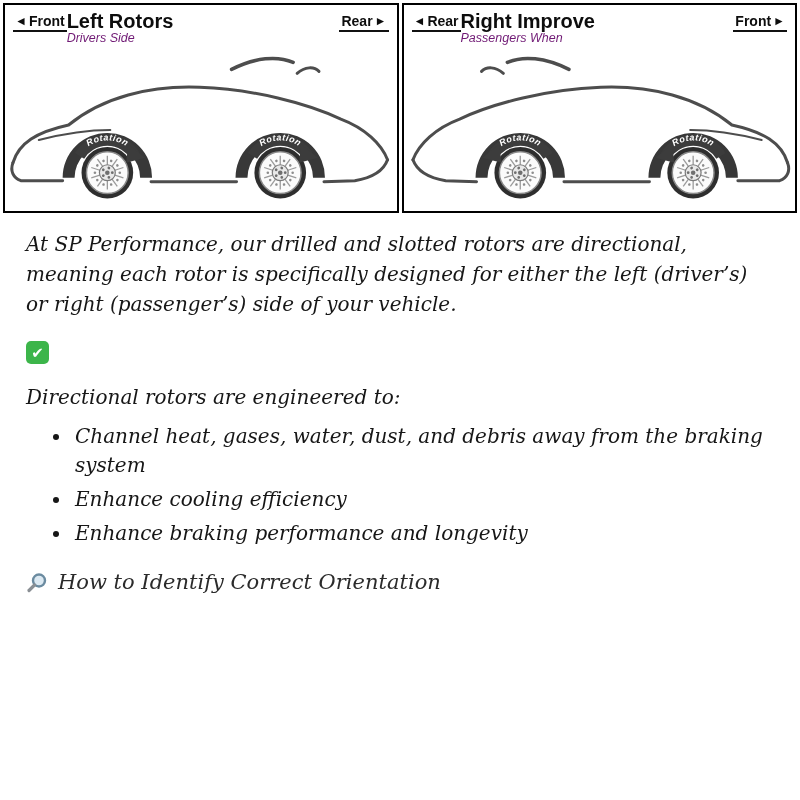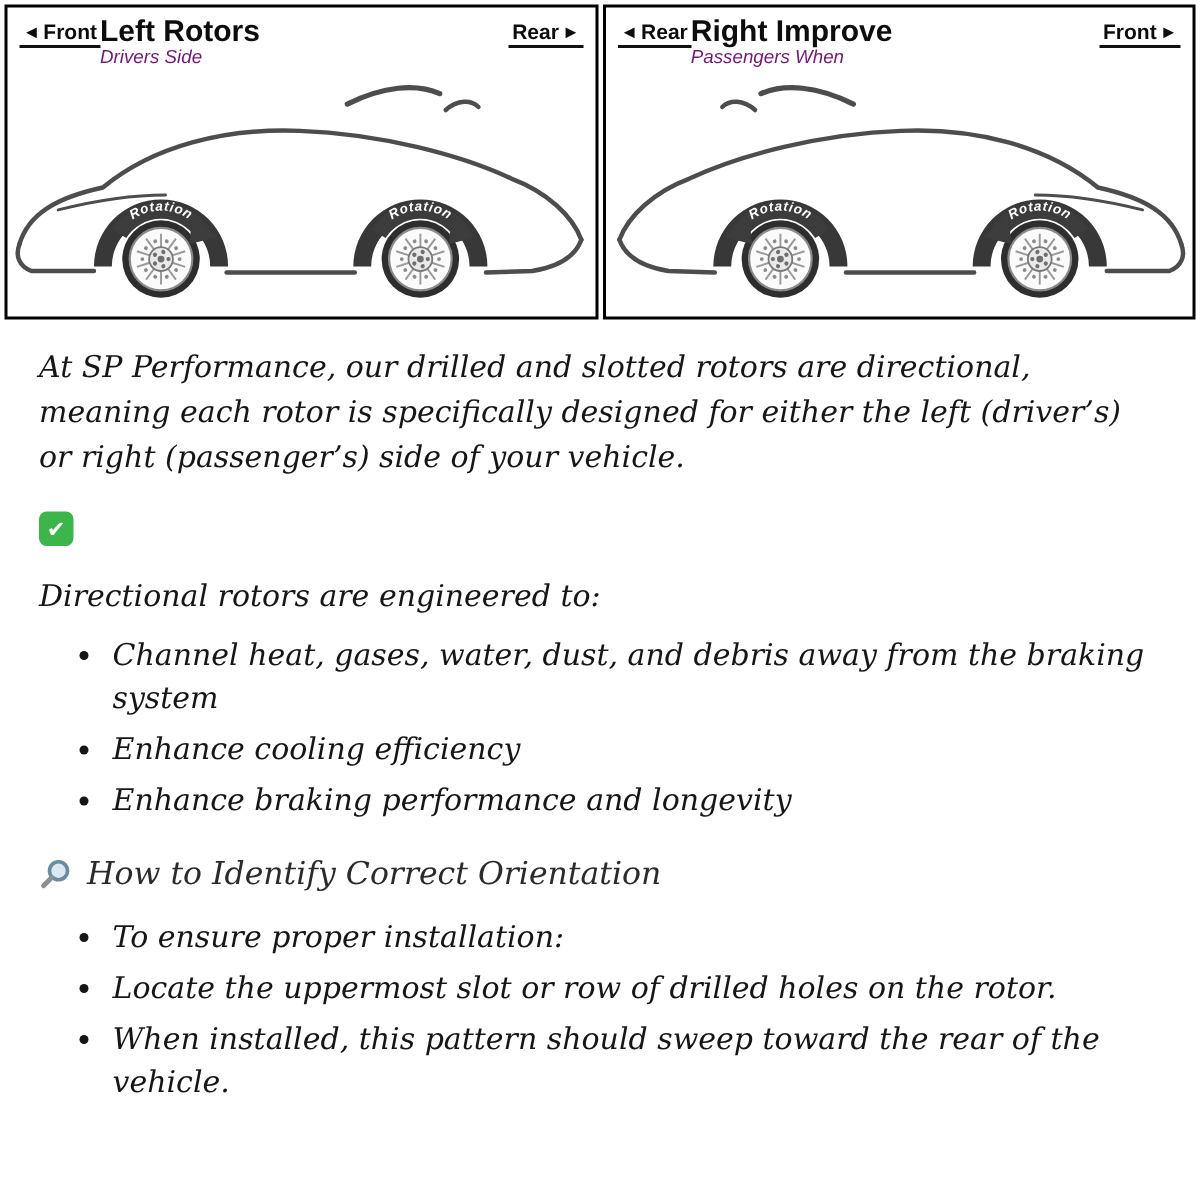--- a/index.html
+++ b/index.html
@@ -243,19 +243,14 @@
   </ul>
 
   <h2 class="h2">
     <svg class="mag" width="23" height="23" viewBox="0 0 23 23">
       <circle cx="13" cy="9.5" r="6" fill="#dce9f2" stroke="#6b8ba0" stroke-width="2.4"></circle>
       <line x1="8.5" y1="14" x2="3" y2="19.5" stroke="#8a8f94" stroke-width="3.2" stroke-linecap="round"></line>
     </svg>
     <span>How to Identify Correct Orientation</span>
   </h2>
 
-  <ul class="blist">
-    <li>To ensure proper installation:</li>
-    <li>Locate the uppermost slot or row of drilled holes on the rotor.</li>
-    <li>When installed, this pattern should sweep toward the rear of the vehicle.</li>
-  </ul>
 
 </div>
 
 </body></html>

